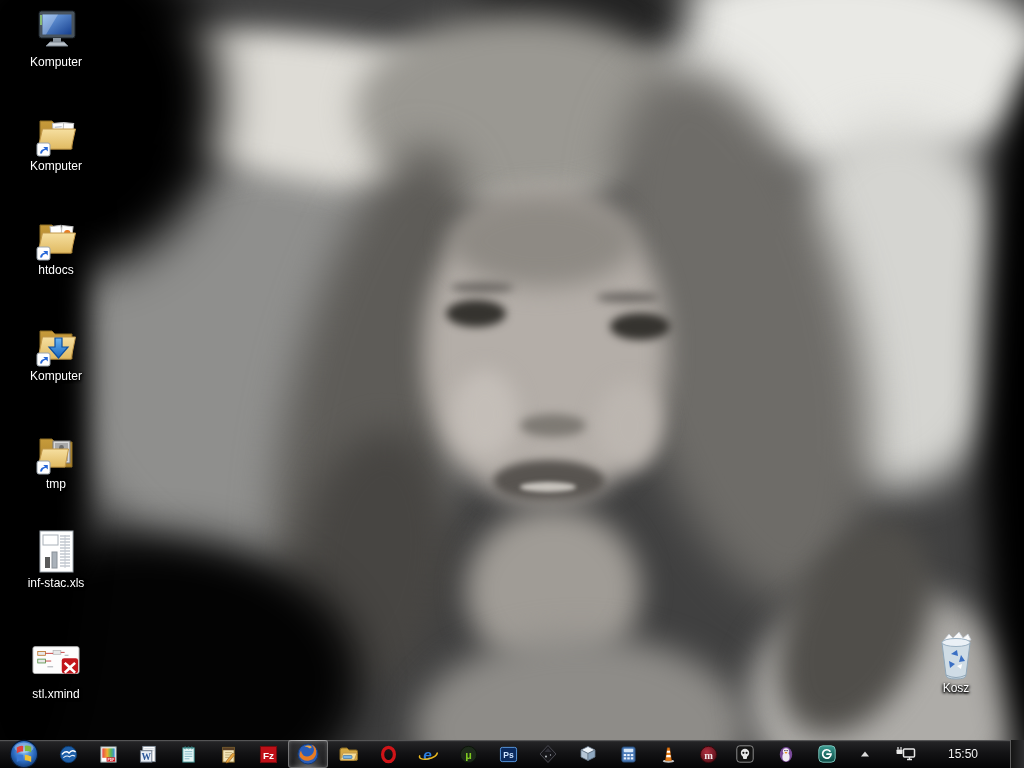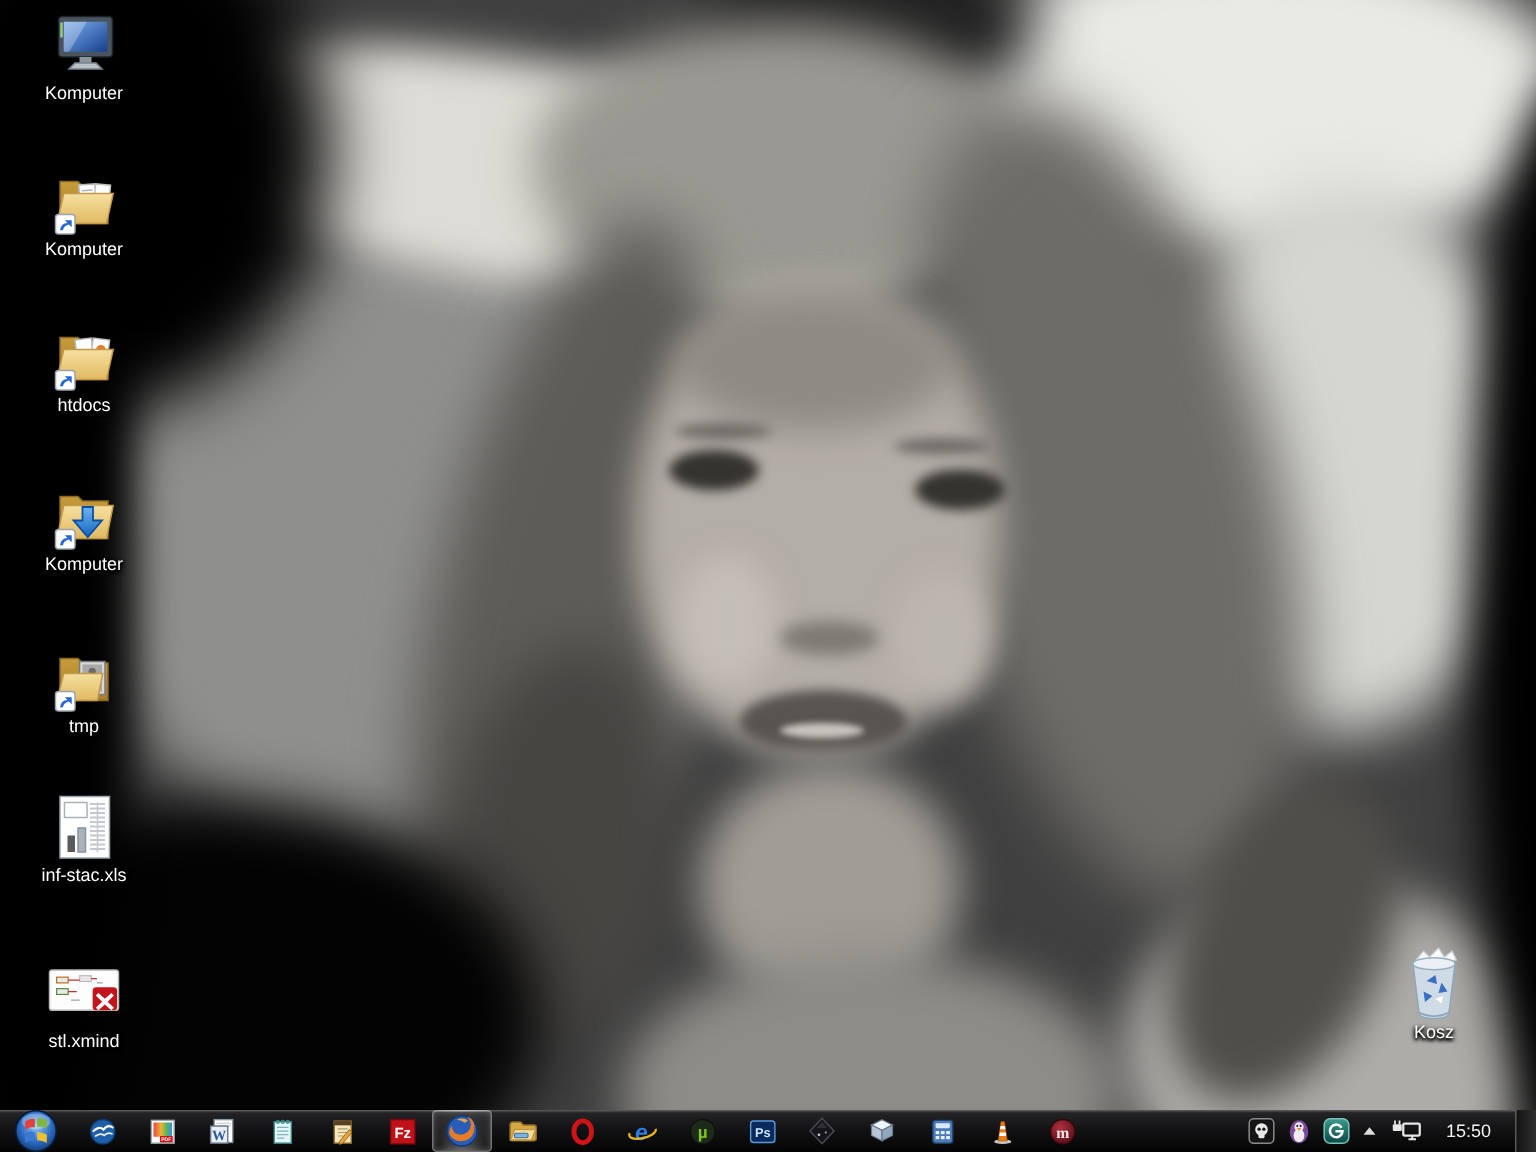--- a/index.html
+++ b/index.html
@@ -48,21 +48,21 @@
   
   .taskbar { position:absolute; left:0; right:0; bottom:0; height:28px;
              background:linear-gradient(180deg,#3e3e40 0,#232325 8%,#131315 45%,#040405 100%);
              box-shadow:inset 0 1px 0 rgba(255,255,255,0.14);
              display:flex; align-items:center; }
   .start-btn { width:48px; height:28px; display:flex; align-items:center; justify-content:center; cursor:pointer; }
   .app-btn { width:40px; height:28px; display:flex; align-items:center; justify-content:center; cursor:pointer; }
   .app-btn.active { border:1px solid rgba(255,255,255,0.38); border-radius:3px;
                     background:radial-gradient(ellipse at 50% 120%, rgba(255,255,255,0.38), rgba(255,255,255,0.10) 60%, rgba(255,255,255,0.04));
                     box-shadow:inset 0 0 4px rgba(255,255,255,0.25); }
-  .tray { margin-left:auto; display:flex; align-items:center; gap:7px; height:28px; }
+  .tray { margin-left:auto; display:flex; align-items:center; gap:23px; height:28px; }
   .tray-ico { display:flex; align-items:center; justify-content:center; cursor:pointer; }
   .clock { width:48px; text-align:center; font-size:12px; color:#f2f2f2; cursor:default;
            text-shadow:0 1px 1px #000; }
   .show-desktop { width:14px; height:28px; border-left:1px solid #5a5a5a;
                   background:linear-gradient(90deg,#141414,#2e2e30); cursor:pointer; }
 </style>
 </head>
 <body>
 
 <div class="desktop">

